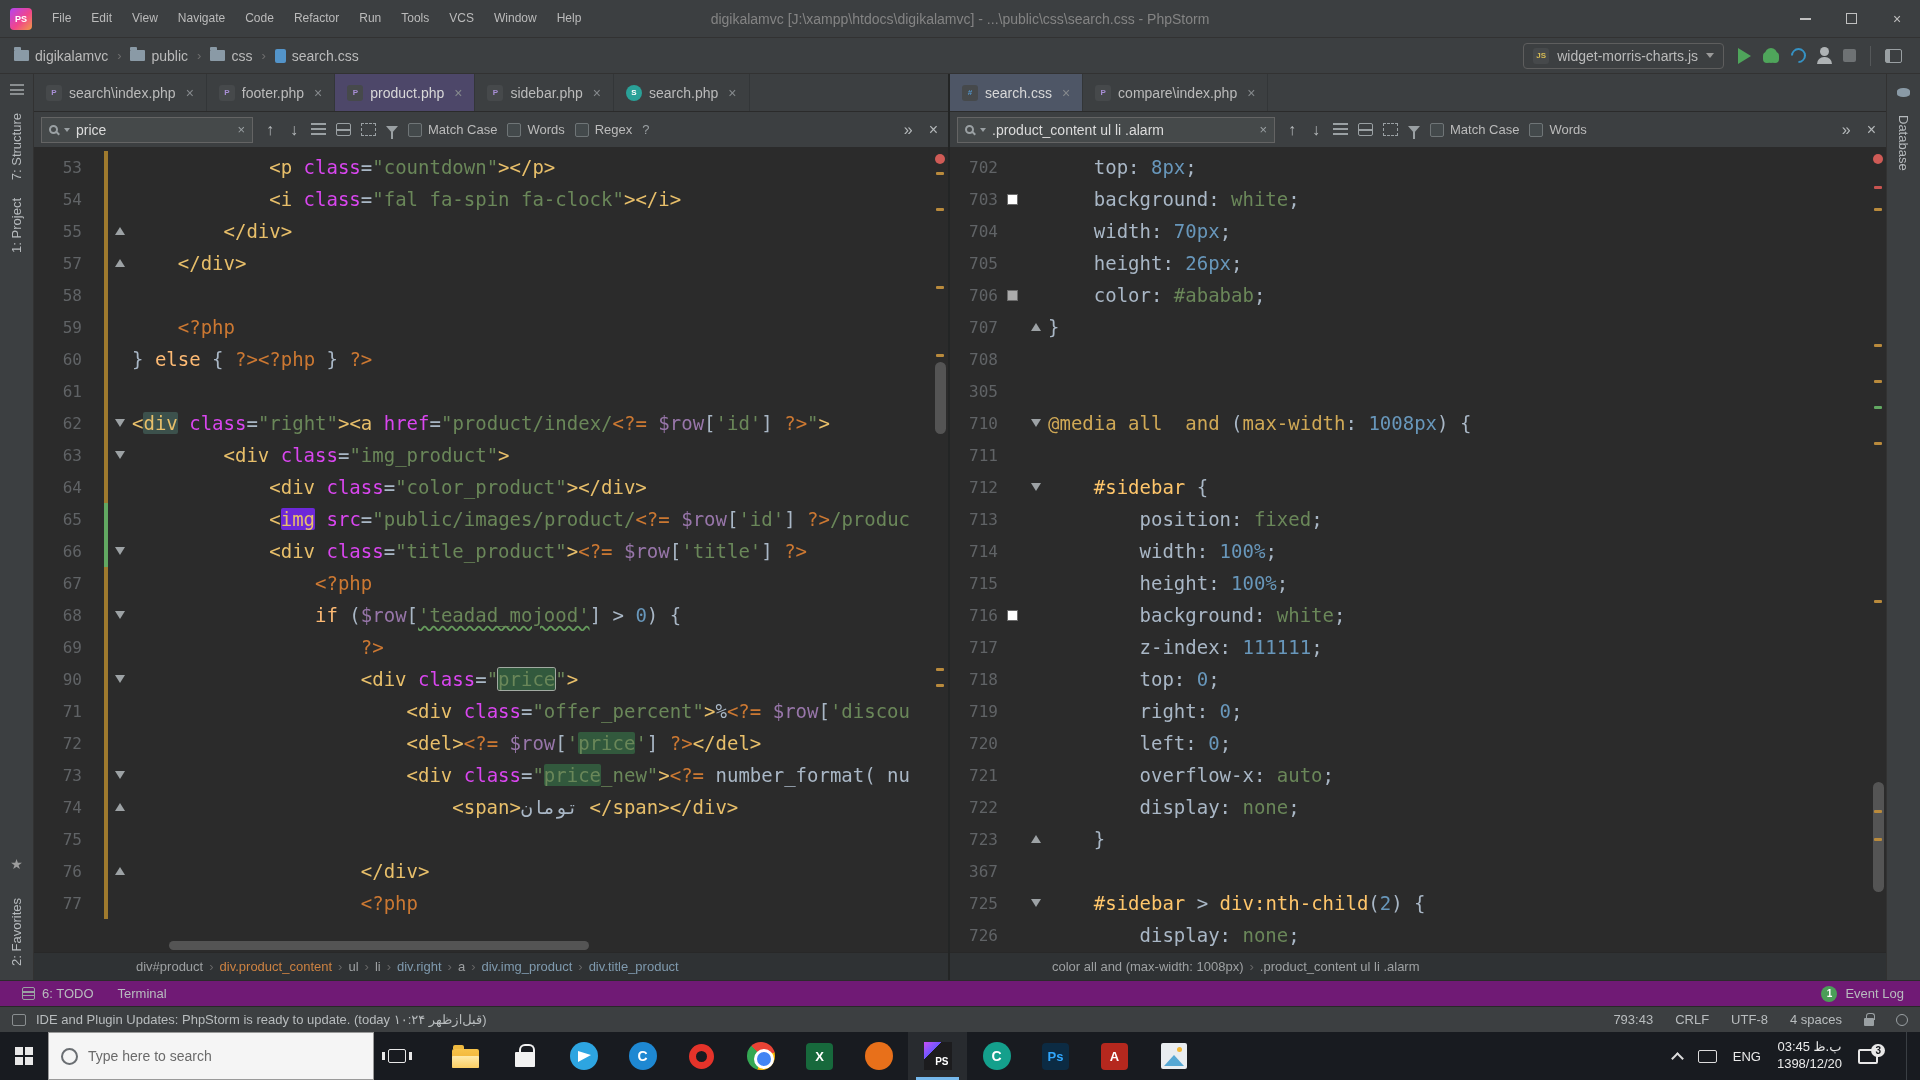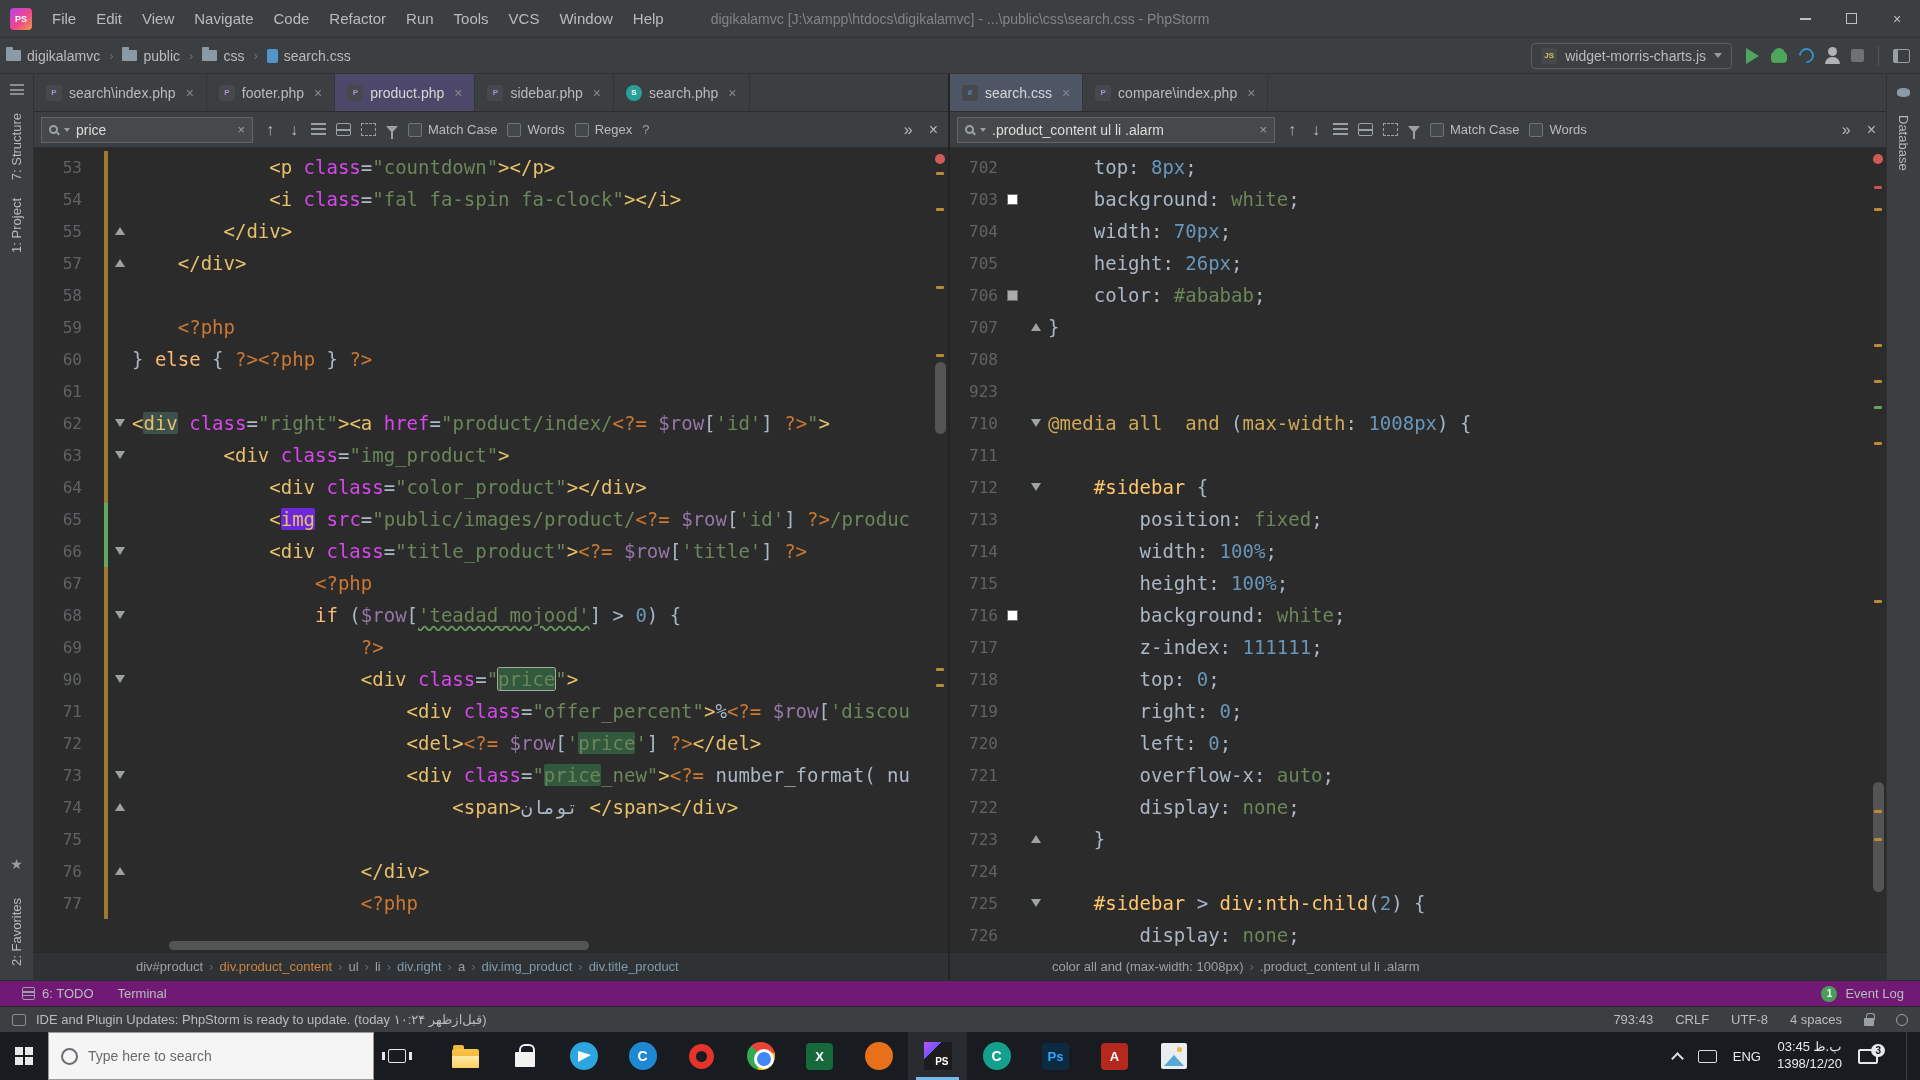--- a/index.html
+++ b/index.html
@@ -4,29 +4,29 @@
 <style>
   *{box-sizing:border-box;margin:0;padding:0;}
   html,body{background:#000;}
   body{font-family:"Liberation Sans",sans-serif;}
   .screen{position:relative;width:1920px;height:1080px;background:#2b2b2b;overflow:hidden;display:flex;flex-direction:column;}
 
   
   .titlebar{flex:none;height:38px;background:#3c3f41;border-bottom:1px solid #323232;display:flex;align-items:center;position:relative;}
   .app-logo{width:22px;height:22px;margin:0 10px;border-radius:4px;background:linear-gradient(135deg,#b345f1,#f1458c 55%,#f19a45);display:flex;align-items:center;justify-content:center;color:#fff;font-size:9px;font-weight:bold;}
   .menubar{display:flex;}
-  .menu-item{padding:0 10px;line-height:37px;color:#bbbbbb;font-size:15px;cursor:default;}
+  .menu-item{padding:0 10px;line-height:37px;color:#bbbbbb;font-size:12px;cursor:default;}
   .win-title{position:absolute;left:50%;top:0;transform:translateX(-50%);line-height:38px;color:#848484;font-size:14px;white-space:nowrap;}
   .win-controls{margin-left:auto;display:flex;height:100%;}
   .win-btn{width:46px;height:100%;display:flex;align-items:center;justify-content:center;color:#c0c0c0;font-size:14px;}
   .min-glyph{width:11px;height:0;border-bottom:2px solid #c0c0c0;}
   .max-glyph{width:11px;height:11px;border:1.5px solid #c0c0c0;}
 
   
-  .navbar{flex:none;height:36px;background:#3c3f41;border-bottom:1px solid #323232;display:flex;align-items:center;padding:0 4px;}
+  .navbar{flex:none;height:36px;background:#3c3f41;border-bottom:1px solid #323232;display:flex;align-items:center;padding:0 12px;}
   .nav-crumbs{display:flex;align-items:center;}
   .nav-item{display:flex;align-items:center;gap:6px;color:#bbbbbb;font-size:14px;padding:2px 2px;}
   .nav-sep{color:#6e6e6e;margin:0 7px;font-size:13px;}
   .nav-folder{width:15px;height:11px;background:#8a9aa6;border-radius:1px;position:relative;}
   .nav-folder::before{content:"";position:absolute;top:-3px;left:0;width:7px;height:3px;background:#8a9aa6;border-radius:1px 1px 0 0;}
   .nav-file{width:11px;height:14px;background:#5394c9;border-radius:2px;}
   .run-cluster{margin-left:auto;display:flex;align-items:center;gap:14px;padding-right:6px;}
   .run-combo{display:flex;align-items:center;gap:8px;border:1px solid #5e5e5e;border-radius:4px;height:26px;padding:0 9px;color:#bbbbbb;font-size:14px;}
   .js-badge{width:16px;height:16px;border-radius:3px;background:#46494b;color:#d6bb53;font-size:8px;font-weight:bold;display:flex;align-items:center;justify-content:center;}
   .combo-chev{width:0;height:0;border-top:5px solid #9a9a9a;border-left:4px solid transparent;border-right:4px solid transparent;}
@@ -704,21 +704,21 @@
               <div class="gut">
                 <span class="lnum">708</span>
                 <span class="ann"></span>
                 <span class="vcsbar"></span>
                 <span class="fold"></span>
               </div>
               <pre class="ctext"></pre>
             </div>
             <div class="eline">
               <div class="gut">
-                <span class="lnum">923</span>
+                <span class="lnum">305</span>
                 <span class="ann"></span>
                 <span class="vcsbar"></span>
                 <span class="fold"></span>
               </div>
               <pre class="ctext"></pre>
             </div>
             <div class="eline">
               <div class="gut">
                 <span class="lnum">710</span>
                 <span class="ann"></span>
@@ -847,21 +847,21 @@
                 <span class="ann"></span>
                 <span class="vcsbar"></span>
                 <span class="fold">
                   <span class="tri-up"></span>
                 </span>
               </div>
               <pre class="ctext"><span class="tk-sp">    }</span></pre>
             </div>
             <div class="eline">
               <div class="gut">
-                <span class="lnum">724</span>
+                <span class="lnum">367</span>
                 <span class="ann"></span>
                 <span class="vcsbar"></span>
                 <span class="fold"></span>
               </div>
               <pre class="ctext"></pre>
             </div>
             <div class="eline">
               <div class="gut">
                 <span class="lnum">725</span>
                 <span class="ann"></span>

